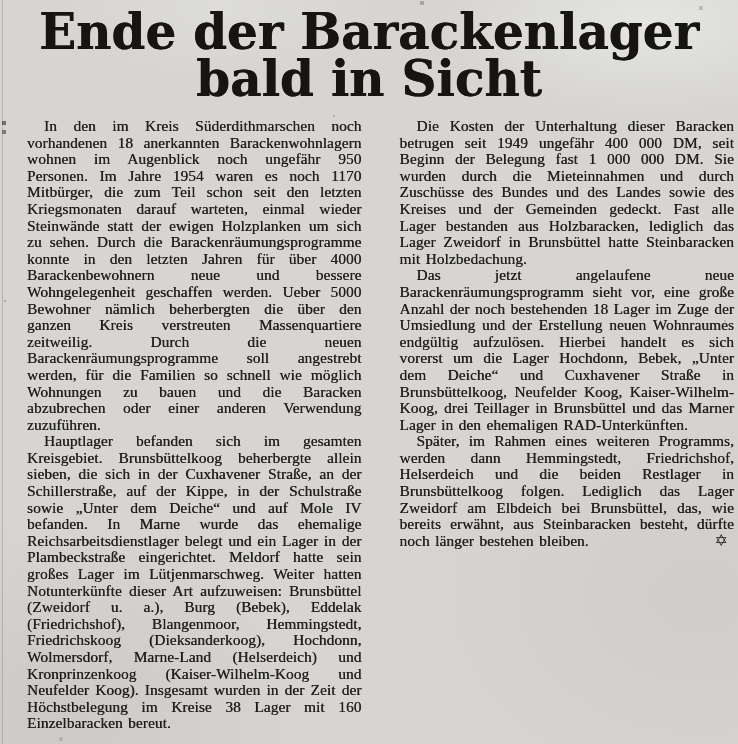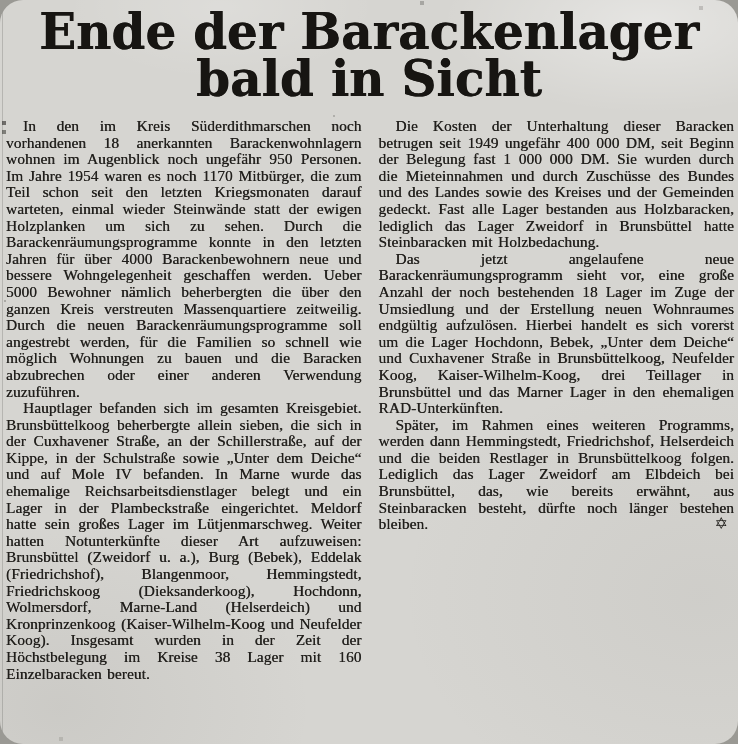--- a/index.html
+++ b/index.html
@@ -16,21 +16,20 @@
     overflow: hidden;
     box-sizing: border-box;
     color: #1f1d1a;
     background-color: #d6d5d1;
     background-image:
       radial-gradient(ellipse 320px 140px at 88% 3%, rgba(255,255,255,0.38), rgba(255,255,255,0) 65%),
       radial-gradient(ellipse 260px 120px at 30% 1%, rgba(255,255,255,0.18), rgba(255,255,255,0) 60%),
       radial-gradient(ellipse 420px 320px at 8% 95%, rgba(110,108,102,0.10), rgba(110,108,102,0) 60%),
       radial-gradient(ellipse 500px 380px at 95% 80%, rgba(120,118,112,0.08), rgba(120,118,112,0) 60%);
     font-family: "Liberation Serif", "DejaVu Serif", serif;
-    border-radius: 23px;
   }
   
   .edge-line {
     position: absolute;
     left: 2px; top: 0;
     width: 1px; height: 744px;
     background: rgba(70, 68, 64, 0.22);
   }
   
   .specks {
@@ -58,21 +57,21 @@
     letter-spacing: 0px;
     color: #171512;
     text-shadow: 0.5px 0 0 #171512;
   }
   .hl-line { display: block; transform: scaleX(0.97); }
   .columns {
     display: flex;
     gap: 17px;
     padding: 4px 4px 0 6px;
   }
-  .col { flex: 1 1 0; min-width: 0; }
+  .col { flex: 1 1 0; min-width: 0; margin-left: 21px; }
   .para {
     margin: 0;
     text-align: justify;
     text-indent: 17px;
     font-size: 15.3px;
     line-height: 16.6px;
     word-spacing: 1.5px;
     letter-spacing: 0.1px;
     color: #201e1b;
     text-shadow: 0.35px 0 0 rgba(32,30,27,0.85);

